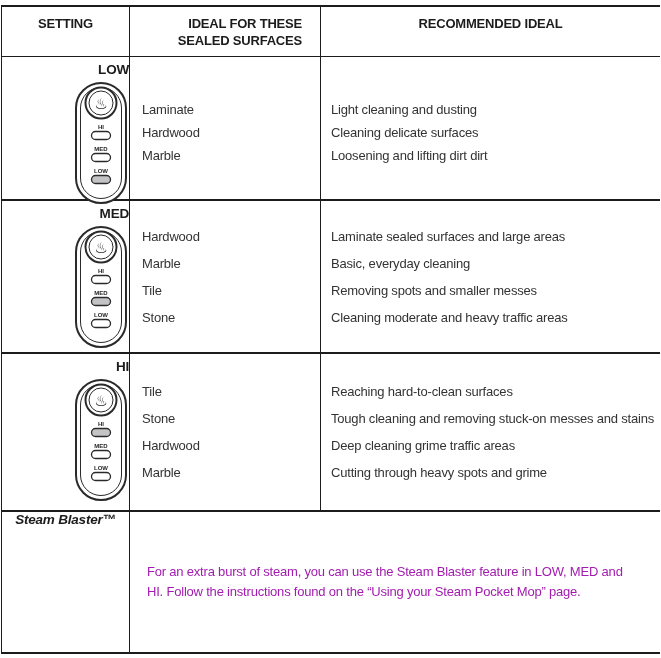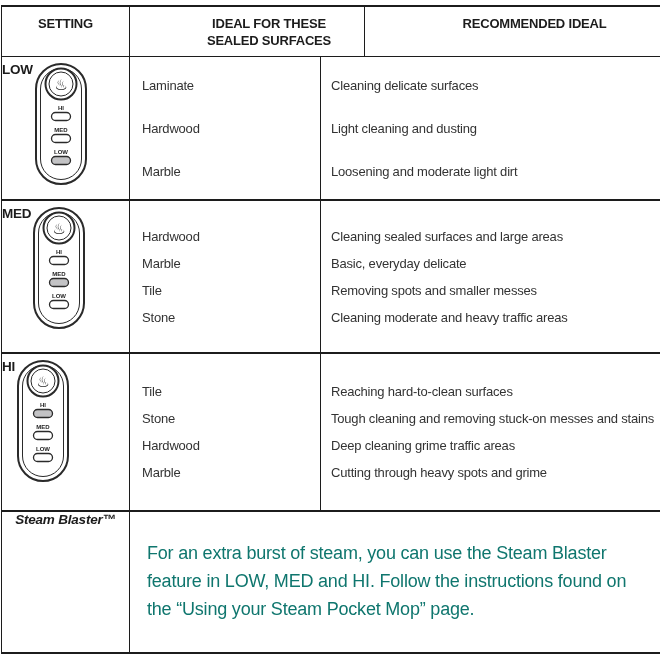--- a/index.html
+++ b/index.html
@@ -14,57 +14,57 @@
     letter-spacing:-0.2px;
   }
   .t-row{ display:grid; grid-template-columns:128px 191px 1fr; }
   .t-row.footer{ grid-template-columns:128px 1fr; }
   .cell{ position:relative; }
   .cell.c1{ border-right:1px solid #1c1c1c; }
   .cell.c2{ border-right:1px solid #1c1c1c; }
   .t-row.footer .cell.c2{ border-right:none; }
 
   
-  .t-row.header{ height:50px; border-bottom:1px solid #1c1c1c;gap:44px; }
+  .t-row.header{ height:50px; border-bottom:1px solid #1c1c1c; }
   .t-row.header .cell{
     display:flex; align-items:flex-start; justify-content:center;
     padding-top:9px; text-align:center;
     font-weight:bold; font-size:13px; line-height:1.3; color:#1c1c1c;
   }
-  .t-row.header .cell.c2{ padding-left:18px; padding-right:18px; }
+  .t-row.header .cell.c2{ padding-left:18px; padding-right:18px;text-align:right; }
 
   
   .t-row.r-low{ height:144px; border-bottom:2px solid #1c1c1c; }
   .t-row.r-med{ height:153px; border-bottom:2px solid #1c1c1c; }
   .t-row.r-hi { height:158px; border-bottom:2px solid #1c1c1c; }
   .t-row.footer{ height:140px; }
 
-  .setting-cell{ display:flex; flex-direction:row; align-items:flex-start; padding-top:5px; }
+  .setting-cell{ display:flex; flex-direction:column; align-items:flex-end; padding-top:5px; }
   .setting-label{ font-weight:bold; font-size:13.5px; color:#1c1c1c; margin-bottom:4px; }
   .dial{ display:block; }
 
-  .lines{ display:flex; flex-direction:column; justify-content:center; gap:30px;
+  .lines{ display:flex; flex-direction:column; justify-content:center; gap:10px;
           height:100%; padding-left:12px; font-size:13px; line-height:13px; color:#333; }
   .cell.c3 .lines{ padding-left:10px; }
   .t-row.r-med .lines, .t-row.r-hi .lines{ gap:14px; }
 
   
   .dial .ln{ fill:#ffffff; stroke:#2a2a2a; }
   .dial .thick{ stroke-width:2; }
   .dial .thin{ stroke-width:1; }
   .dial .pill{ fill:#ffffff; stroke:#2a2a2a; stroke-width:1.3; }
   .dial .pill.active{ fill:#c3c3c5; }
   .dial .plabel{ font-family:"Liberation Sans",sans-serif; font-size:6px; font-weight:bold; fill:#1c1c1c; text-anchor:middle; letter-spacing:0; }
   .dial .steam{ font-family:"DejaVu Sans",sans-serif; font-size:15px; fill:#2a2a2a; text-anchor:middle; }
 
   
   .footer-label-wrap{ display:flex; justify-content:center; height:100%;font-style:italic; }
   .footer-label{ font-weight:bold; font-size:13.5px; color:#1c1c1c; text-align:center; }
   .footer-text-wrap{ display:flex; align-items:center; height:100%; padding-left:17px; padding-right:24px; }
-  .footer-text{ font-size:18px; line-height:1.55; color:#0f766e; max-width:500px; }
+  .footer-text{ font-size:13px; line-height:1.55; color:#a21caf; max-width:500px; }
 </style>
 </head>
 <body>
 
 <div class="manual-table">
 
   <div class="t-row header">
     <div class="cell c1">SETTING</div>
     <div class="cell c2">IDEAL FOR THESE SEALED SURFACES</div>
     <div class="cell c3">RECOMMENDED IDEAL</div>
@@ -89,23 +89,23 @@
     </div>
     <div class="cell c2">
       <div class="lines">
         <div>Laminate</div>
         <div>Hardwood</div>
         <div>Marble</div>
       </div>
     </div>
     <div class="cell c3">
       <div class="lines">
+        <div>Light cleaning and dusting</div>
         <div>Cleaning delicate surfaces</div>
-        <div>Light cleaning and dusting</div>
-        <div>Loosening and moderate light dirt</div>
+        <div>Loosening and lifting dirt dirt</div>
       </div>
     </div>
   </div>
 
   <div class="t-row r-med">
     <div class="cell c1 setting-cell">
       <div class="setting-label">MED</div>
       <svg class="dial" width="56" height="126" viewBox="0 0 56 126">
         <rect class="ln thick" x="3" y="2" width="50" height="120" rx="25"></rect>
         <rect class="ln thin" x="7.5" y="6.5" width="41" height="111" rx="20.5"></rect>
@@ -123,22 +123,22 @@
     <div class="cell c2">
       <div class="lines">
         <div>Hardwood</div>
         <div>Marble</div>
         <div>Tile</div>
         <div>Stone</div>
       </div>
     </div>
     <div class="cell c3">
       <div class="lines">
-        <div>Cleaning sealed surfaces and large areas</div>
-        <div>Basic, everyday delicate</div>
+        <div>Laminate sealed surfaces and large areas</div>
+        <div>Basic, everyday cleaning</div>
         <div>Removing spots and smaller messes</div>
         <div>Cleaning moderate and heavy traffic areas</div>
       </div>
     </div>
   </div>
 
   <div class="t-row r-hi">
     <div class="cell c1 setting-cell">
       <div class="setting-label">HI</div>
       <svg class="dial" width="56" height="126" viewBox="0 0 56 126">

